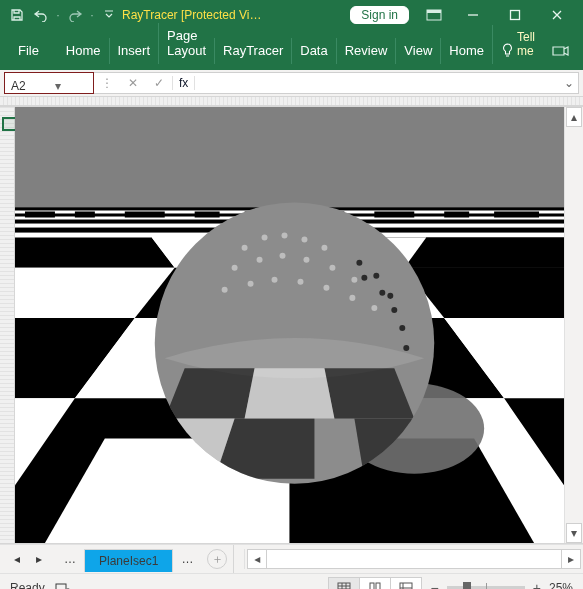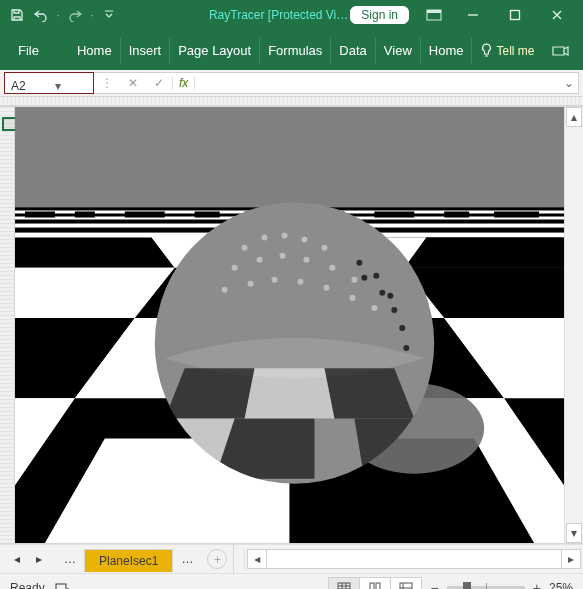--- a/index.html
+++ b/index.html
@@ -1,51 +1,51 @@
 <!DOCTYPE html>
 <html><head>
 <meta charset="utf-8">
 <style>
 html,body{margin:0;padding:0;font-family:"Segoe UI",Arial,sans-serif;font-size:12px;color:#fff;background:#fff;width:583px;height:589px;overflow:hidden}
 .titlebar{background:#217346;height:30px;display:flex;align-items:center;padding:0 6px;gap:2px}
 .qat{display:flex;align-items:center;gap:2px}
 .qat-btn{width:22px;height:22px;display:flex;align-items:center;justify-content:center;color:#d8eee4}
 .qat-sep{color:#9dc8b5;padding:0 2px}
-.title{flex:1;text-align:right;color:#5eead4;font-size:12px;white-space:nowrap;overflow:hidden}
+.title{flex:1;text-align:left;color:#fde047;font-size:12px;white-space:nowrap;overflow:hidden}
 .signin{background:#fff;color:#217346;padding:1px 10px;border:1px solid #fff;border-radius:6px;margin-right:6px;font-size:12px}
 .winctl{width:40px;height:30px;display:flex;align-items:center;justify-content:center;color:#e9f5ef}
 .ribbon-tabs{background:#217346;height:34px;display:flex;align-items:flex-end;padding:0 6px 6px;gap:0}
 .file-tab{color:#fff;padding:5px 12px 6px;font-size:13px}
 .tab{color:#fff;padding:5px 8px 6px;font-size:13px;border-left:1px solid #3a8a62}
 .tab.first{border-left:none}
 .tell{display:flex;align-items:flex-end;gap:3px;color:#fef9c3;padding:5px 8px 6px;border-left:1px solid #3a8a62}
 .share{margin-left:auto;padding:5px 8px 6px;color:#d8eee4}
 .fbar{background:#f3f2f1;border-bottom:1px solid #d6d6d6;height:26px;display:flex;align-items:stretch}
 .namebox{width:88px;border:1px solid #7f1d1d;margin:2px 0 2px 4px;display:flex;align-items:flex-end;color:#333;background:#fff}
 .namebox span{padding:0 6px;flex:1}
 .chev{padding:0 6px;color:#666}
 .fxwrap{display:flex;align-items:center;flex:1;margin:2px 4px 2px 0;border:1px solid #cfcfcf;border-left:none;background:#fff}
 .fxctl{display:flex;align-items:center;border-right:1px solid #e1e1e1}
 .fxbtn{width:26px;text-align:center;color:#9a9a9a}
-.fxlabel{font-style:italic;color:#4d7c0f;padding:0 6px;border-right:1px solid #e1e1e1}
+.fxlabel{color:#0f172a;padding:0 6px;border-right:1px solid #e1e1e1}
 .fxinput{flex:1}
 .fxexp{width:18px;text-align:center;color:#666}
 .sheet-area{position:relative;height:436px;border-top:1px solid #d6d6d6;border-bottom:1px solid #d6d6d6;background:#fff;display:flex}
 .gutter-top{height:8px;background:repeating-linear-gradient(90deg,#f0f0f0 0 3px,#e2e2e2 3px 4px);border-bottom:1px solid #d6d6d6}
 .gutter-left{width:14px;background:repeating-linear-gradient(0deg,#f0f0f0 0 3px,#e2e2e2 3px 4px);border-right:1px solid #d6d6d6}
 .selcell{position:absolute;left:2px;top:10px;width:14px;height:10px;border:2px solid #217346;background:rgba(33,115,70,.08)}
 .canvas-wrap{flex:1;position:relative;overflow:hidden}
 .render{width:100%;height:100%}
 .vbar{width:18px;background:#f3f2f1;border-left:1px solid #e1e1e1;display:flex;flex-direction:column}
 .vthumb{flex:0 0 18px;border:1px solid #cfcfcf;background:#fff;margin:0 1px}
 .vtrack{flex:1}
 .tabstrip{background:#f3f2f1;height:28px;display:flex;align-items:center;border-top:1px solid #e1e1e1}
 .navset{display:flex;padding:0 6px}
 .navset .qat-btn{color:#3b3b3b}
-.sheettab{padding:4px 14px;border:1px solid #d6d6d6;border-bottom:none;background:#eab308;color:#3b3b3b;margin-top:3px;font-size:12px}
+.sheettab{padding:4px 14px;border:1px solid #d6d6d6;border-bottom:none;background:#0ea5e9;color:#3b3b3b;margin-top:3px;font-size:12px}
 .ellip{padding:0 8px;color:#3b3b3b}
 .addtab{width:18px;height:18px;border:1px solid #cfcfcf;border-radius:50%;color:#9a9a9a;display:flex;align-items:center;justify-content:center;margin:0 6px}
 .hbar{flex:1;display:flex;align-items:center;border-left:1px solid #e1e1e1;padding:0 2px}
 .hbtn{width:18px;height:18px;border:1px solid #cfcfcf;background:#fff;display:flex;align-items:center;justify-content:center;color:#555}
 .htrack{flex:1;height:18px;border:1px solid #cfcfcf;border-left:none;border-right:none;background:#fff}
 .status{background:#f3f2f1;height:27px;display:flex;align-items:center;border-top:1px solid #e1e1e1;color:#3b3b3b;font-size:12px}
 .status .lbl{padding:0 10px}
 .viewset{display:flex;margin-left:auto}
 .viewbtn{width:30px;height:20px;border:1px solid #cfcfcf;background:#fff;color:#555;display:flex;align-items:center;justify-content:center;margin-right:-1px}
 .viewbtn.active{background:#e7e7e7}
@@ -107,22 +107,23 @@
       </svg>
     </div>
 </div>
 
 <div class="ribbon-tabs">
   <div class="file-tab">File</div>
   <div style="width:18px"></div>
   <div class="tab first">Home</div>
   <div class="tab">Insert</div>
   <div class="tab">Page Layout</div>
-  <div class="tab">Formulas</div>
+  <div class="tab">RayTracer</div>
   <div class="tab">Data</div>
+  <div class="tab">Review</div>
   <div class="tab">View</div>
   <div class="tab">Home</div>
   <div class="tell">
     <span>
         <svg width="13" height="15" viewBox="0 0 13 15">
           <path fill="none" stroke="#fff" stroke-width="1.1" d="M6.5 1a4 4 0 0 1 2 7.4V11h-4V8.4A4 4 0 0 1 6.5 1z M5 13h3"></path>
         </svg>
       </span>
     <span>Tell me</span>
   </div>

